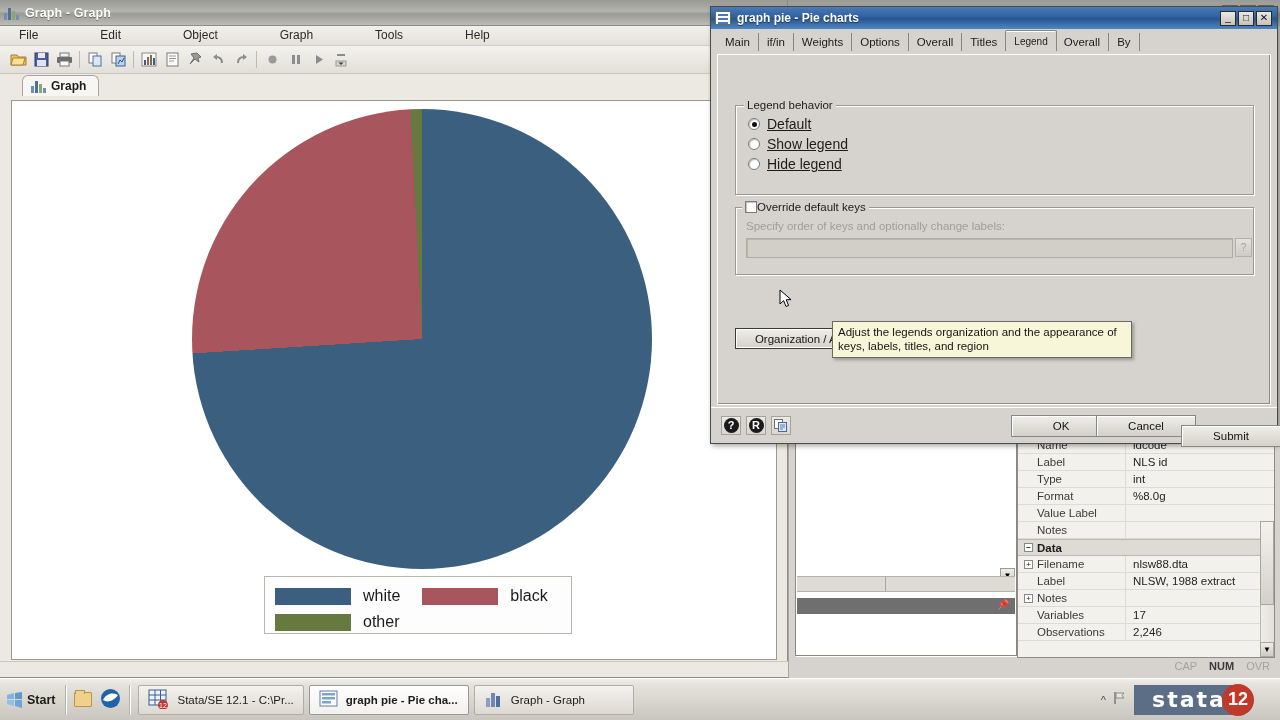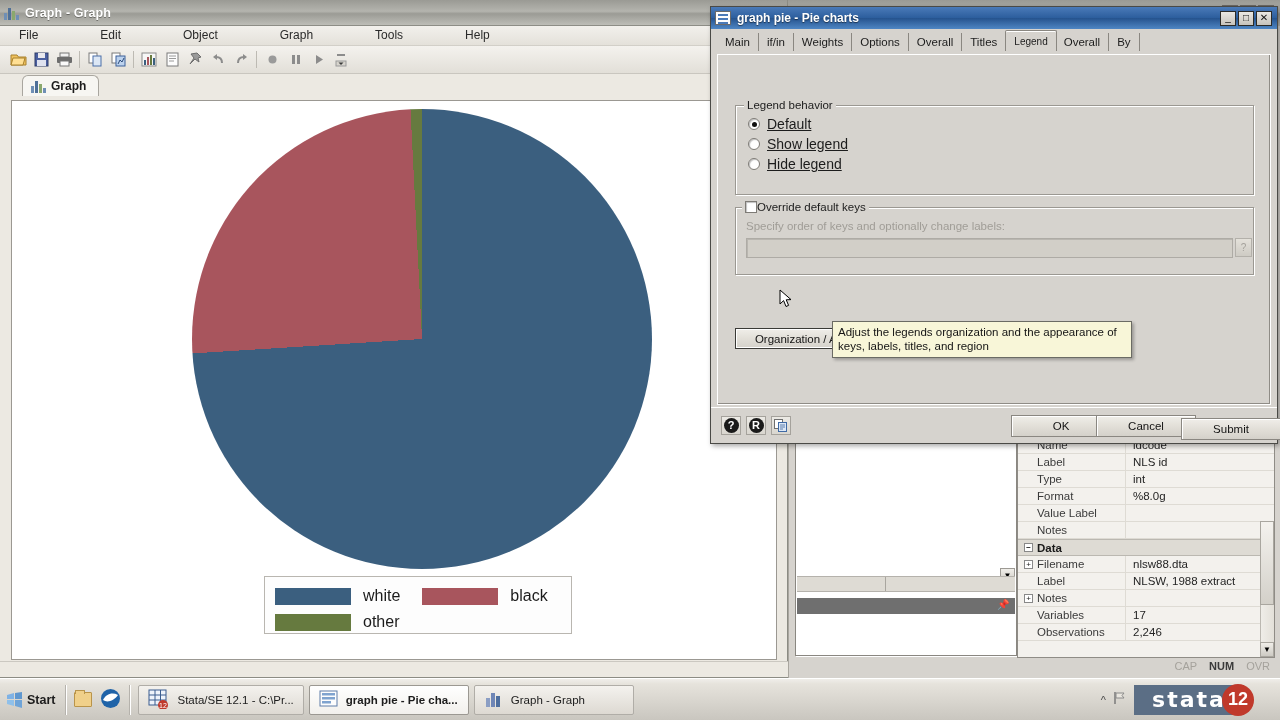--- a/index.html
+++ b/index.html
@@ -632,21 +632,21 @@
       </div>
       <div class="fbtn-ico" style="left:60px; top:8px;" data-name="copy-icon">
         <svg width="14" height="13" viewBox="0 0 14 13">
             <rect x="0.5" y="0.5" width="8" height="9" fill="#fff" stroke="#6f6f6f"></rect>
             <rect x="4.5" y="3.5" width="8" height="9" fill="#dce7f5" stroke="#3f6aa5"></rect>
             <path d="M6 6h5M6 8h5M6 10h3" stroke="#5c7fae"></path>
           </svg>
       </div>
       <div class="dbtn" style="left:1010px; top:7px; width:100px; height:22px; position:absolute;" data-name="ok-button">OK</div>
       <div class="dbtn" style="left:1095px; top:7px; width:100px; height:22px; position:absolute;" data-name="cancel-button">Cancel</div>
-      <div class="dbtn" style="left:1180px; top:10px; width:100px; height:22px; position:absolute;" data-name="submit-button">Submit</div>
+      <div class="dbtn" style="left:1180px; top:17px; width:100px; height:22px; position:absolute;" data-name="submit-button">Submit</div>
     </div>
   </div>
 
   <style>
     .dlg-footer .dbtn { left: auto; }
     .dlg-footer [data-name="ok-button"]     { left: 300px !important; }
     .dlg-footer [data-name="cancel-button"] { left: 385px !important; }
     .dlg-footer [data-name="submit-button"] { left: 470px !important; }
   </style>
 

